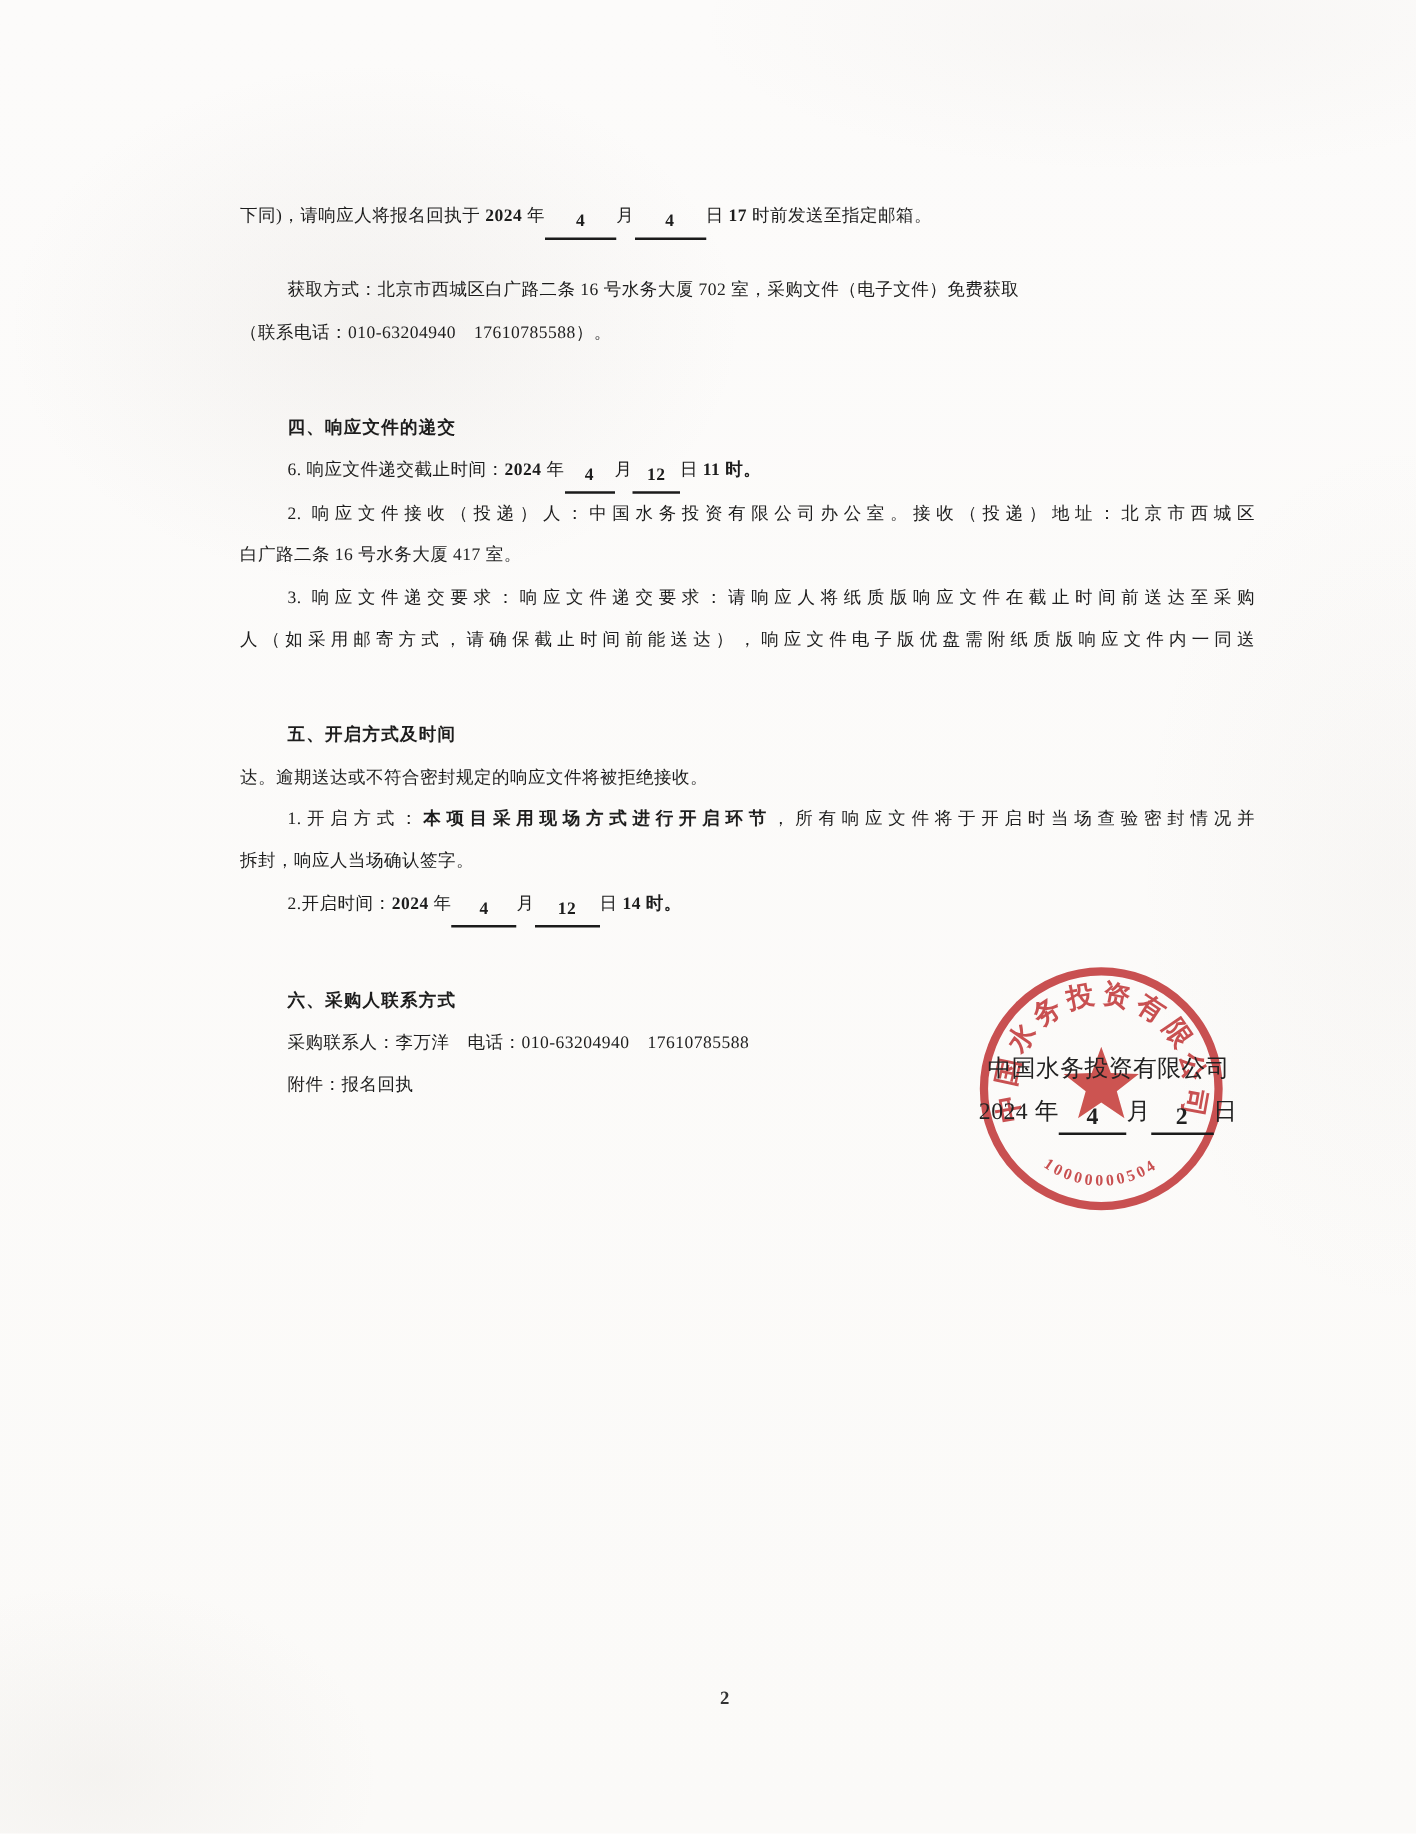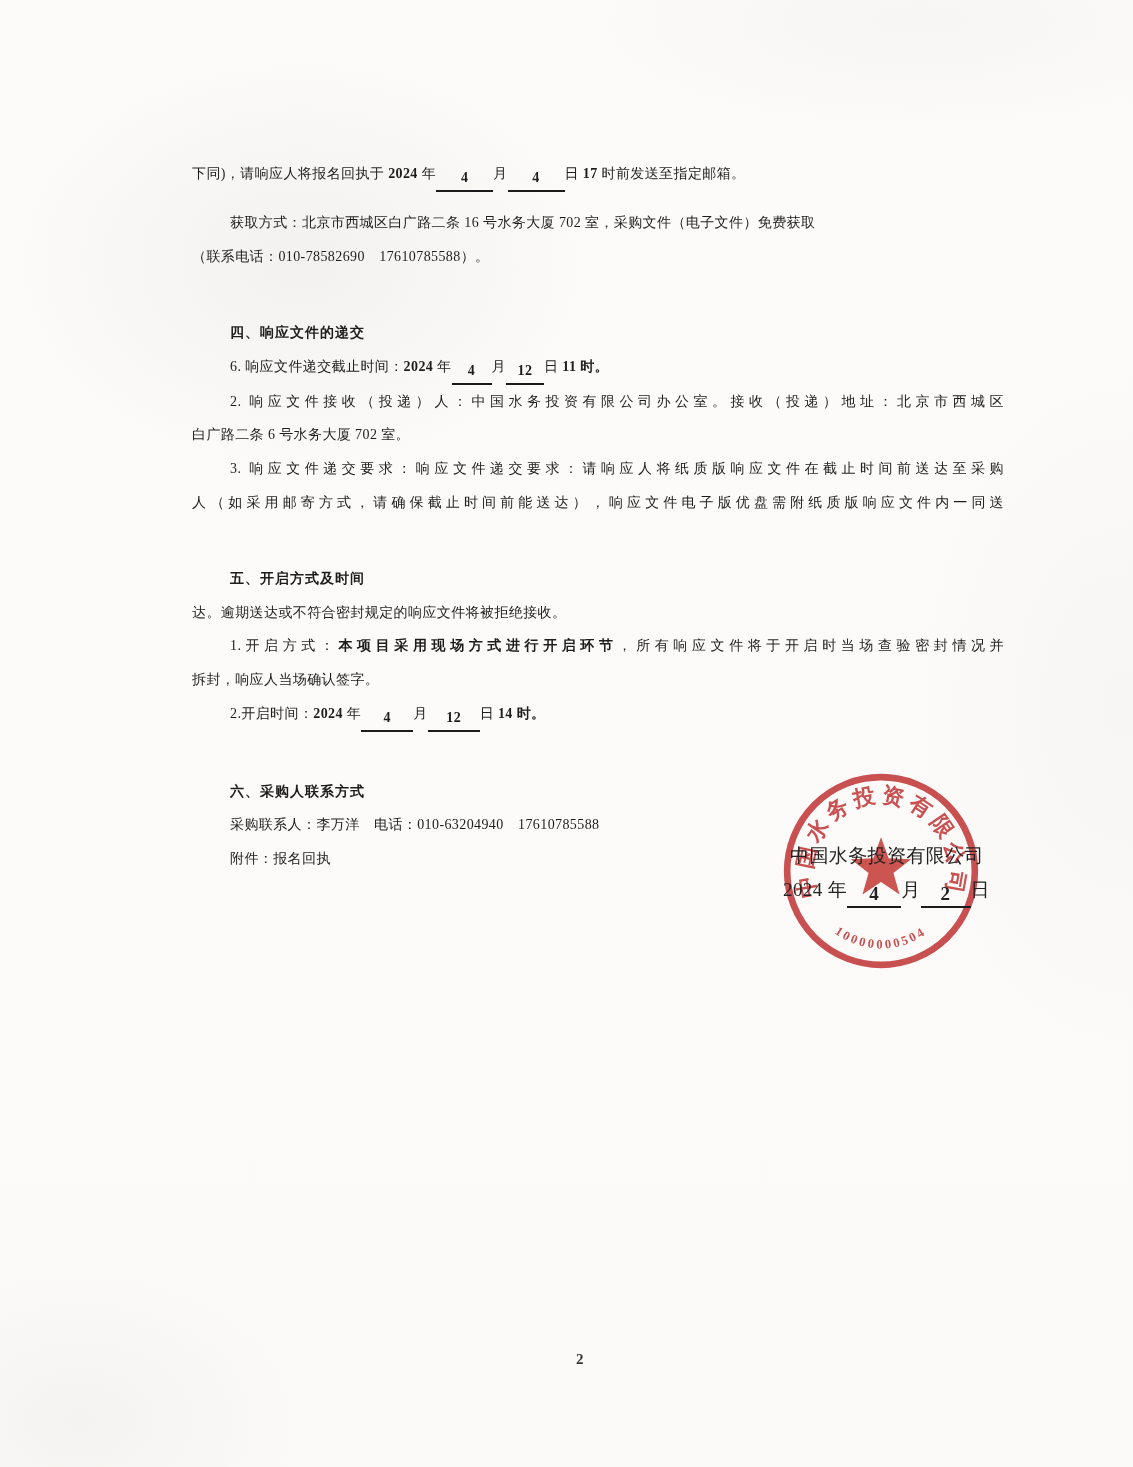--- a/index.html
+++ b/index.html
@@ -22,21 +22,21 @@
   .doc{
     position:absolute;left:192px;top:157px;width:812px;
     font-size:14px;line-height:33.6px;color:#1d1d1d;
     letter-spacing:0.4px;
   }
   .line{white-space:nowrap;}
   .line.wrapped{white-space:normal;}
   .line.ind{padding-left:38px;}
   .line.head{font-weight:700;letter-spacing:1px;margin-top:43px;}
   .line.fill{text-align:justify;text-align-last:justify;white-space:normal;}
-  .line.gap-top{margin-top:14px;}
+  .line.gap-top{margin-top:24px;}
   .seg.b{font-weight:700;}
   .seg.u{border-bottom:1.6px solid #262626;padding-bottom:0px;}
   .seg.blank{
     display:inline-block;text-align:center;font-weight:700;
     border-bottom:2px solid #1b1b1b;
     line-height:22px;height:25px;vertical-align:-4px;
     box-sizing:border-box;padding:0 2px;
   }
   .stamp-wrap{position:absolute;left:779px;top:769px;width:204px;height:204px;}
   .stamp-wrap svg{opacity:0.88;}
@@ -52,25 +52,25 @@
   }
 </style>
 </head>
 <body>
 
 <div class="page">
 
   <div class="doc">
       <div class="line"><span class="seg">下同)，请响应人将报名回执于 </span><span class="seg b">2024</span><span class="seg"> 年</span><span class="seg blank" style="min-width: 57px;">4</span><span class="seg">月</span><span class="seg blank" style="min-width: 57px;">4</span><span class="seg">日 </span><span class="seg b">17</span><span class="seg"> 时前发送至指定邮箱。</span></div>
       <div class="line ind gap-top wrapped"><span class="seg">获取方式：北京市西城区白广路二条 16 号水务大厦 702 室，采购文件（电子文件）免费获取</span></div>
-      <div class="line"><span class="seg">（联系电话：010-78582690　17610785588）。</span></div>
+      <div class="line"><span class="seg">（联系电话：010-63204940　17610785588）。</span></div>
       <div class="line ind head"><span class="seg">四、响应文件的递交</span></div>
       <div class="line ind"><span class="seg">6. 响应文件递交截止时间：</span><span class="seg b">2024</span><span class="seg"> 年</span><span class="seg blank" style="min-width: 40px;">4</span><span class="seg">月</span><span class="seg blank" style="min-width: 38px;">12</span><span class="seg">日 </span><span class="seg b">11</span><span class="seg b"> 时。</span></div>
       <div class="line ind fill"><span class="seg">2. 响应文件接收（投递）人：中国水务投资有限公司办公室。接收（投递）地址：北京市西城区</span></div>
-      <div class="line"><span class="seg">白广路二条 6 号水务大厦 702 室。</span></div>
+      <div class="line"><span class="seg">白广路二条 16 号水务大厦 417 室。</span></div>
       <div class="line ind fill"><span class="seg">3. 响应文件递交要求：响应文件递交要求：请响应人将纸质版响应文件在截止时间前送达至采购</span></div>
       <div class="line fill"><span class="seg">人（如采用邮寄方式，请确保截止时间前能送达），响应文件电子版优盘需附纸质版响应文件内一同送</span></div>
       <div class="line ind head"><span class="seg">五、开启方式及时间</span></div>
       <div class="line"><span class="seg">达。逾期送达或不符合密封规定的响应文件将被拒绝接收。</span></div>
       <div class="line ind fill"><span class="seg">1.开启方式：</span><span class="seg b">本项目采用现场方式进行开启环节</span><span class="seg">，所有响应文件将于开启时当场查验密封情况并</span></div>
       <div class="line"><span class="seg">拆封，响应人当场确认签字。</span></div>
       <div class="line ind"><span class="seg">2.开启时间：</span><span class="seg b">2024</span><span class="seg"> 年</span><span class="seg blank" style="min-width: 52px;">4</span><span class="seg">月</span><span class="seg blank" style="min-width: 52px;">12</span><span class="seg">日 </span><span class="seg b">14</span><span class="seg b"> 时。</span></div>
       <div class="line ind head"><span class="seg">六、采购人联系方式</span></div>
       <div class="line ind"><span class="seg">采购联系人：李万洋　电话：010-63204940　17610785588</span></div>
       <div class="line ind"><span class="seg">附件：报名回执</span></div>

